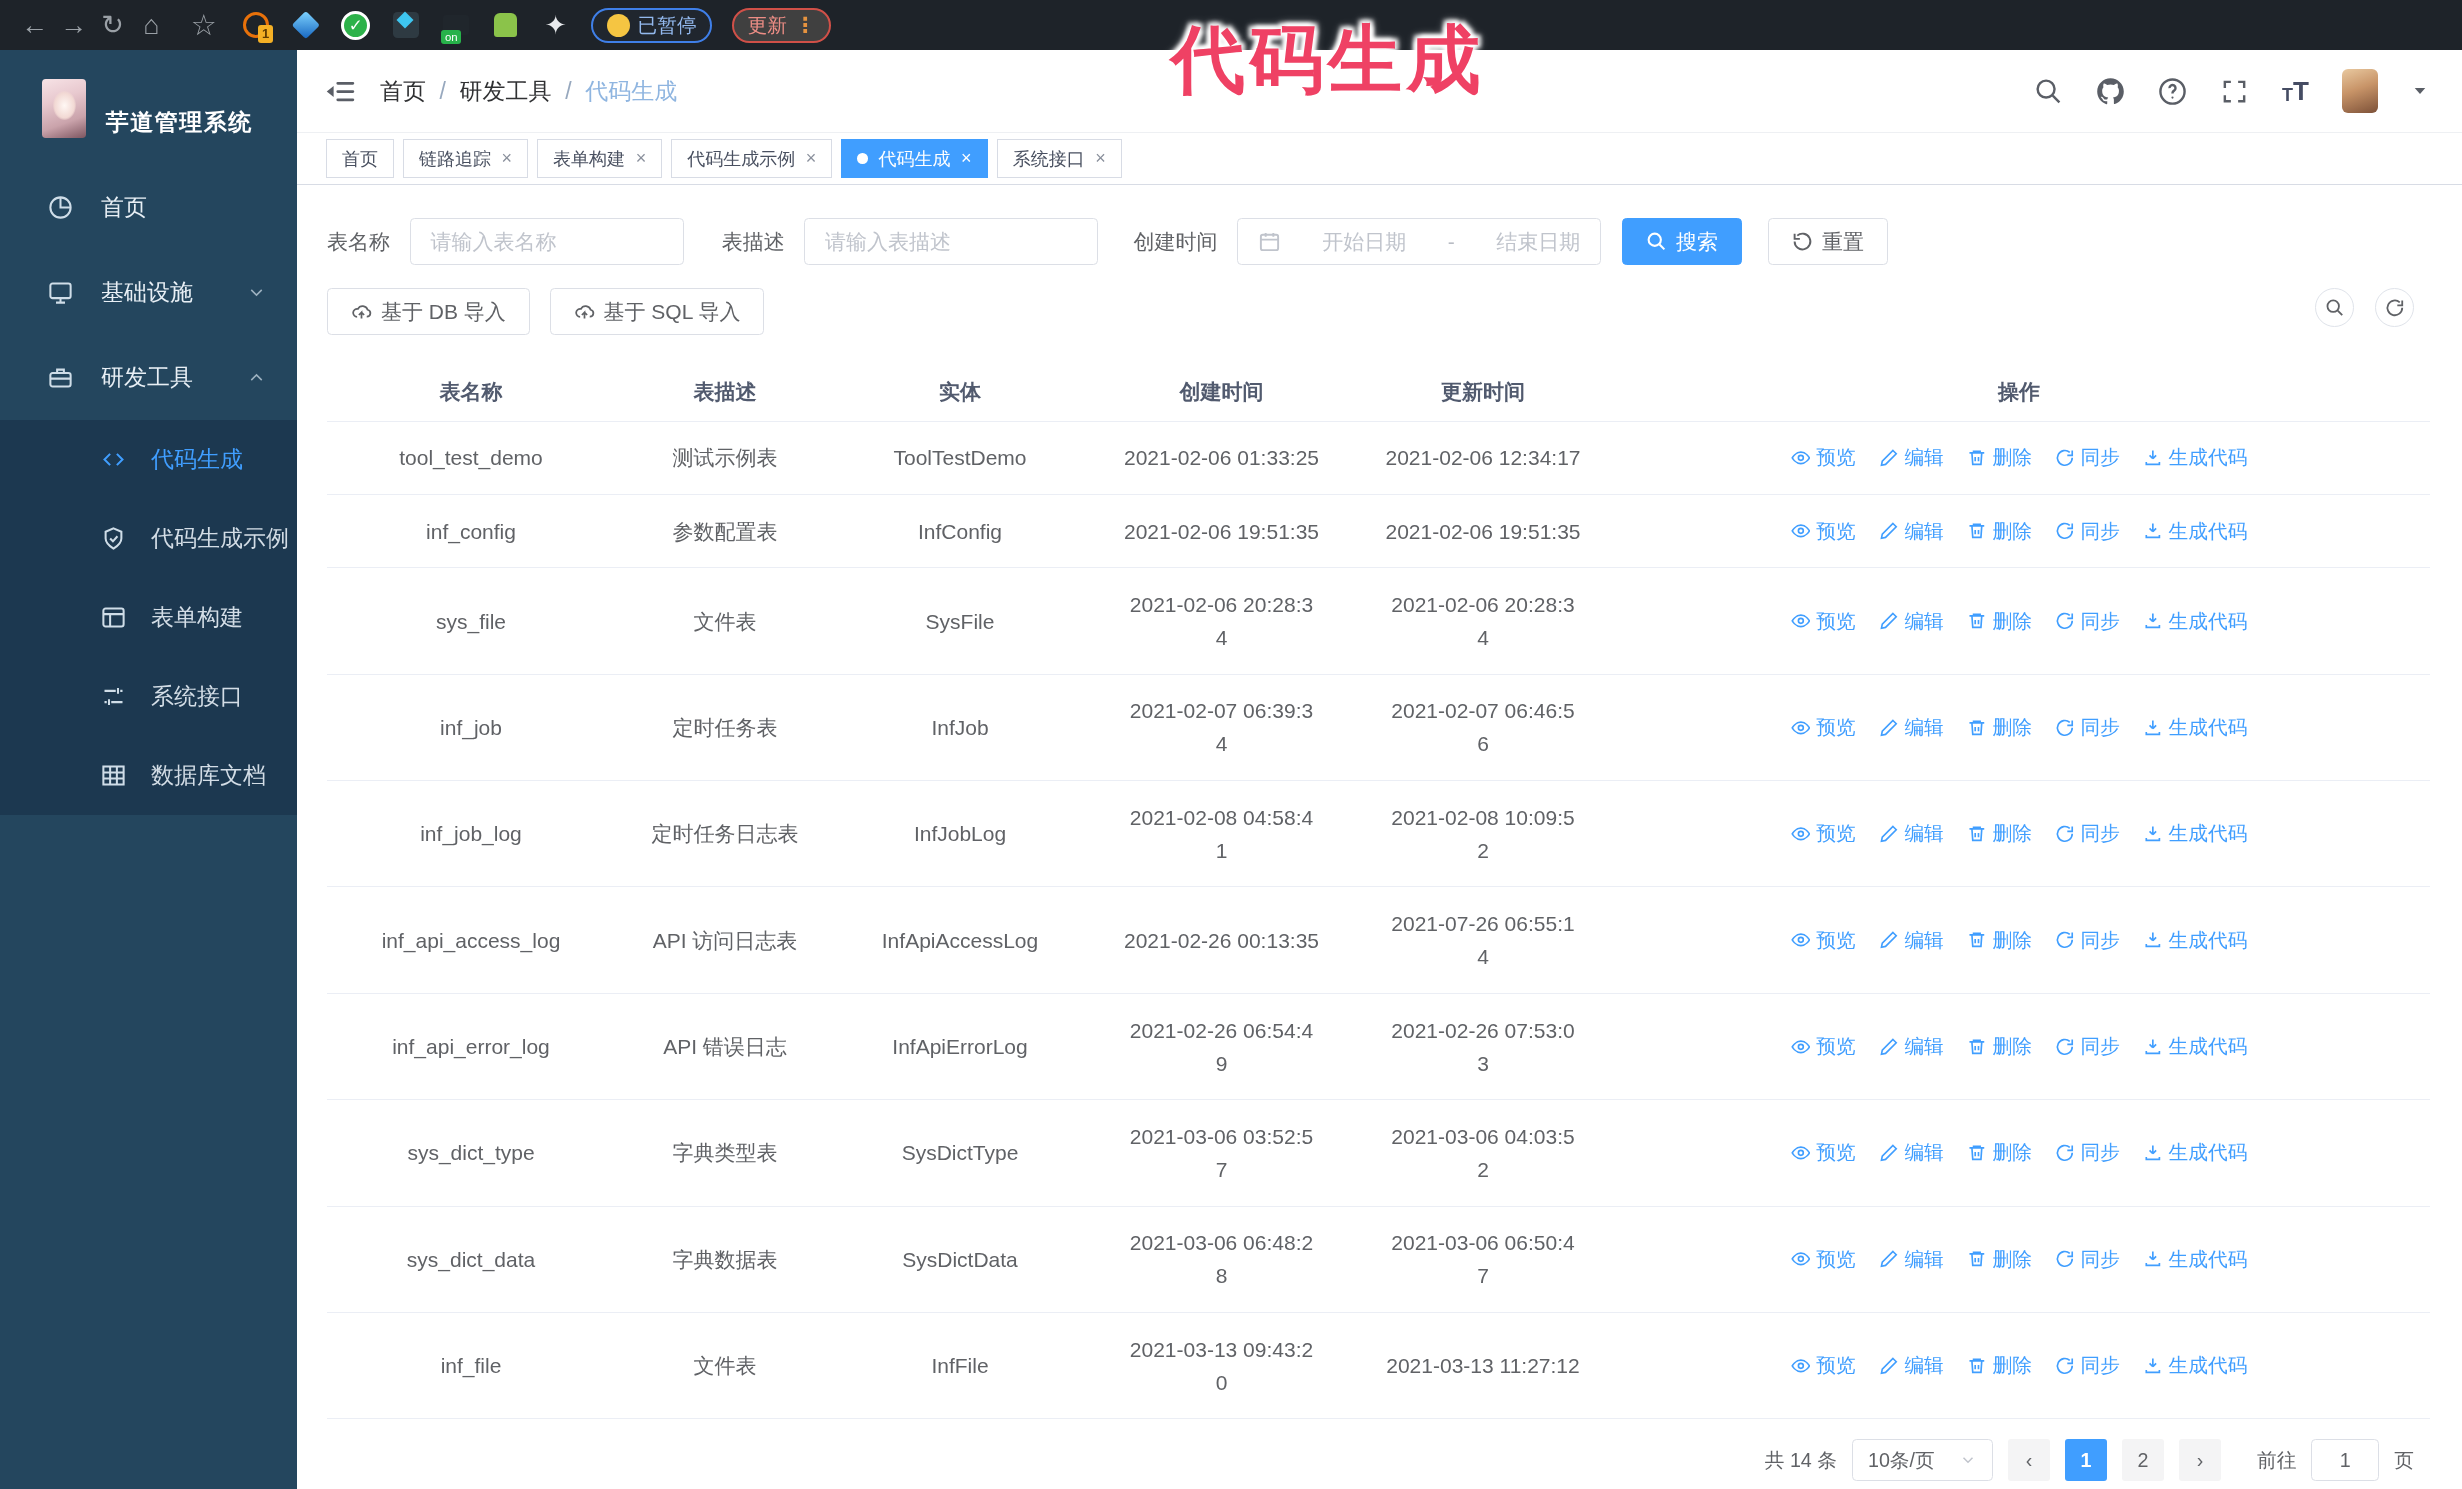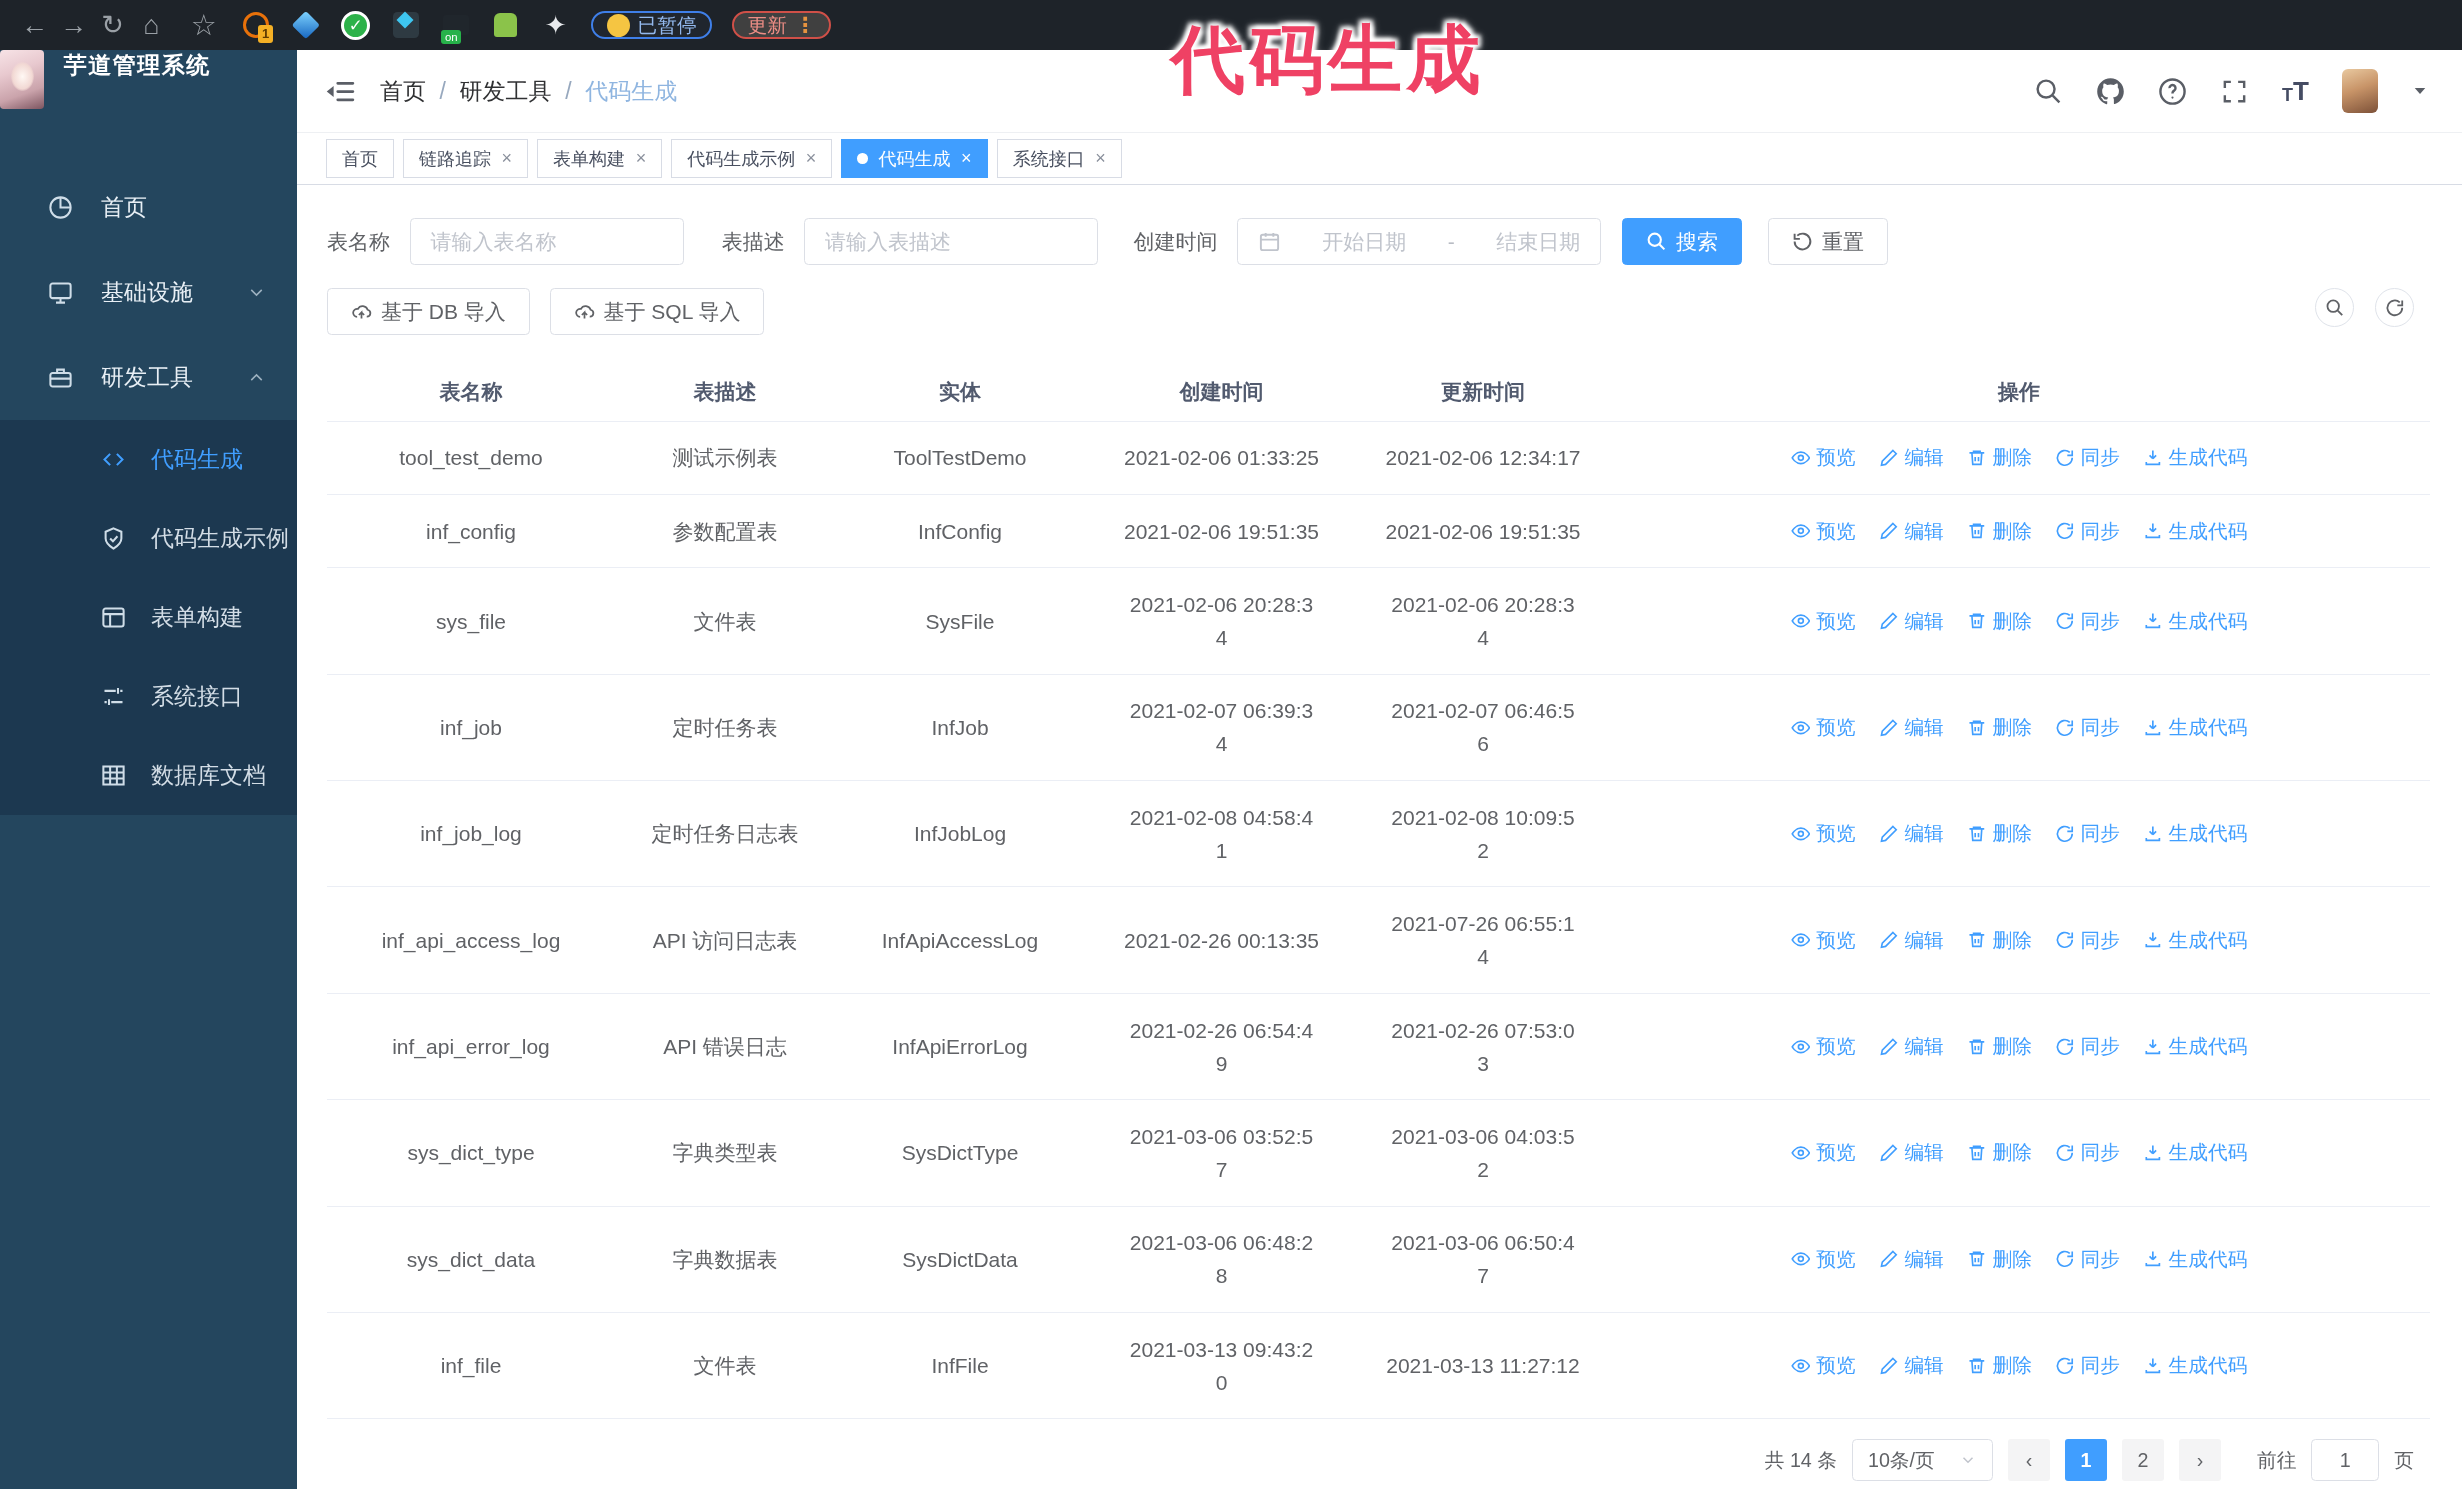--- a/index.html
+++ b/index.html
@@ -21,32 +21,32 @@
   .ext-ring { width:26px; height:26px; border:3.8px solid #e8710a; border-radius:50%; }
   .ext-badge1 { position:absolute; right:-1.5px; bottom:-1.5px; width:15px; height:18px; background:#f5b025; border-radius:3px; color:#5f3a00; font-size:13px; font-weight:bold; display:flex; align-items:center; justify-content:center; }
   .ext-gem { width:19.7px; height:19.7px; background:linear-gradient(135deg,#7fd4ff,#1565c0); transform:rotate(45deg); border-radius:3px; }
   .ext-check { width:29px; height:29px; border-radius:50%; background:#2db24a; border:3px solid #fff; color:#fff; font-size:16.7px; font-weight:bold; display:flex; align-items:center; justify-content:center; }
   .ext-grid { width:26px; height:26px; background:#2e3a42; border-radius:4.5px; position:relative; }
   .ext-grid:after { content:""; position:absolute; left:6.8px; top:2.3px; width:12px; height:12px; background:#3ec6f0; transform:rotate(45deg); }
   .ext-on { width:26px; height:19.7px; background:#20262c; border-radius:3px; position:relative; }
   .ext-on:after { content:"on"; position:absolute; left:-1.5px; bottom:-9px; background:#27b24a; color:#fff; font-size:11.4px; padding:0.8px 3.8px; border-radius:3px; }
   .ext-robot { width:23px; height:24px; background:#8bc34a; border-radius:6px 6px 3px 3px; }
   .ext-puzzle { color:#e8eaed; font-size:26px; }
-  .pill { height:28px; border-radius:17.4px; display:flex; align-items:center; padding:0 13.6px; gap:7.6px; margin-left:19.7px; }
+  .pill { height:35px; border-radius:17.4px; display:flex; align-items:center; padding:0 13.6px; gap:7.6px; margin-left:19.7px; }
   .pill-paused { border:2.3px solid #3f7fe8; background:#20262e; }
   .pill-paused .face { width:23px; height:23px; border-radius:50%; background:radial-gradient(circle at 35% 30%,#ffe38a,#f5b93c 70%,#d99а1f); background-color:#f5c542; }
   .pill-paused .txt { font-size:19.7px; color:#93b9ee; }
   .pill-update { border:2.3px solid #d05048; background:#404040; }
   .pill-update .txt { font-size:19.7px; color:#ec8d85; }
   .pill-update .dots { font-size:21px; color:#e6933f; font-weight:bold; }
 
   
   .app { display:flex; height:1440px; }
   .sidebar { width:297px; background:#24465e; flex:0 0 auto; }
-  .logo-row { height:88px; display:flex; align-items:flex-start; gap:19.7px; }
+  .logo-row { height:88px; display:flex; align-items:flex-end; padding-left:42px; gap:19.7px; }
   .logo-img { width:44px; height:59px; border-radius:3.8px; background:linear-gradient(160deg,#f7e3e6 0%,#e8c9cf 35%,#caa3ab 70%,#7d5560 100%); position:relative; }
   .logo-img:after { content:""; position:absolute; left:10.6px; top:12px; width:23px; height:29px; background:radial-gradient(ellipse at center,#fff8f4 0%,#f2d9d4 60%,transparent 75%); border-radius:50%; }
   .logo-title { color:#fff; font-size:23px; font-weight:bold; letter-spacing:1.5px; }
   .menu { margin-top:27px; }
   .menu-item { height:85px; display:flex; align-items:center; padding-left:47px; gap:27px; font-size:23px; color:#e8eff5; position:relative; cursor:pointer; }
   .mi-icon { width:27px; height:27px; color:#cfdde8; }
   .mi-chevron { position:absolute; right:30px; width:21px; height:21px; color:#9db1c0; }
   .submenu { background:#1c3850; }
   .submenu-item { height:79px; display:flex; align-items:center; padding-left:100px; gap:24px; font-size:23px; color:#d3dde6; cursor:pointer; }
   .submenu-item.active { color:#409EFF; }

